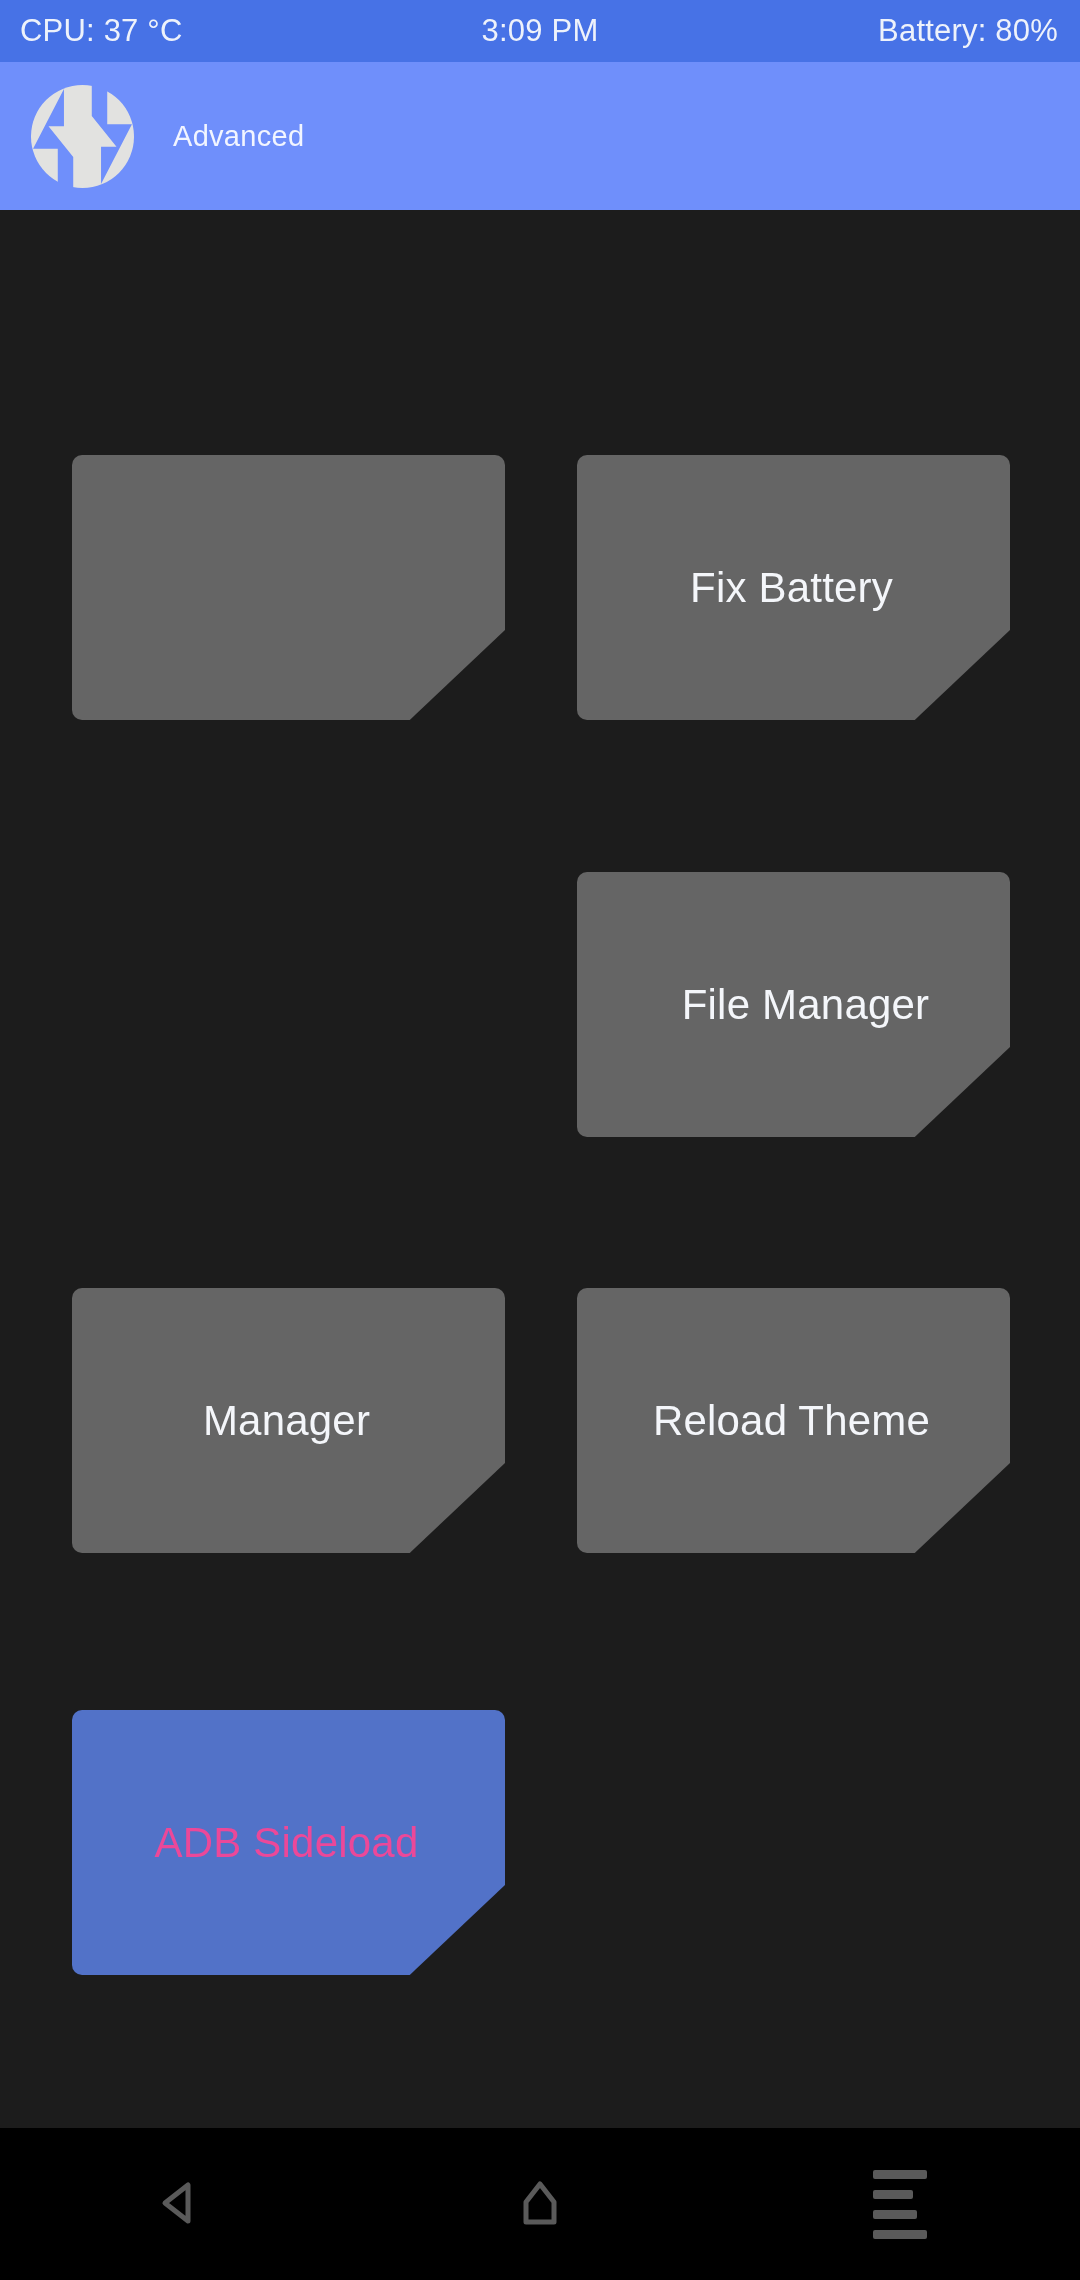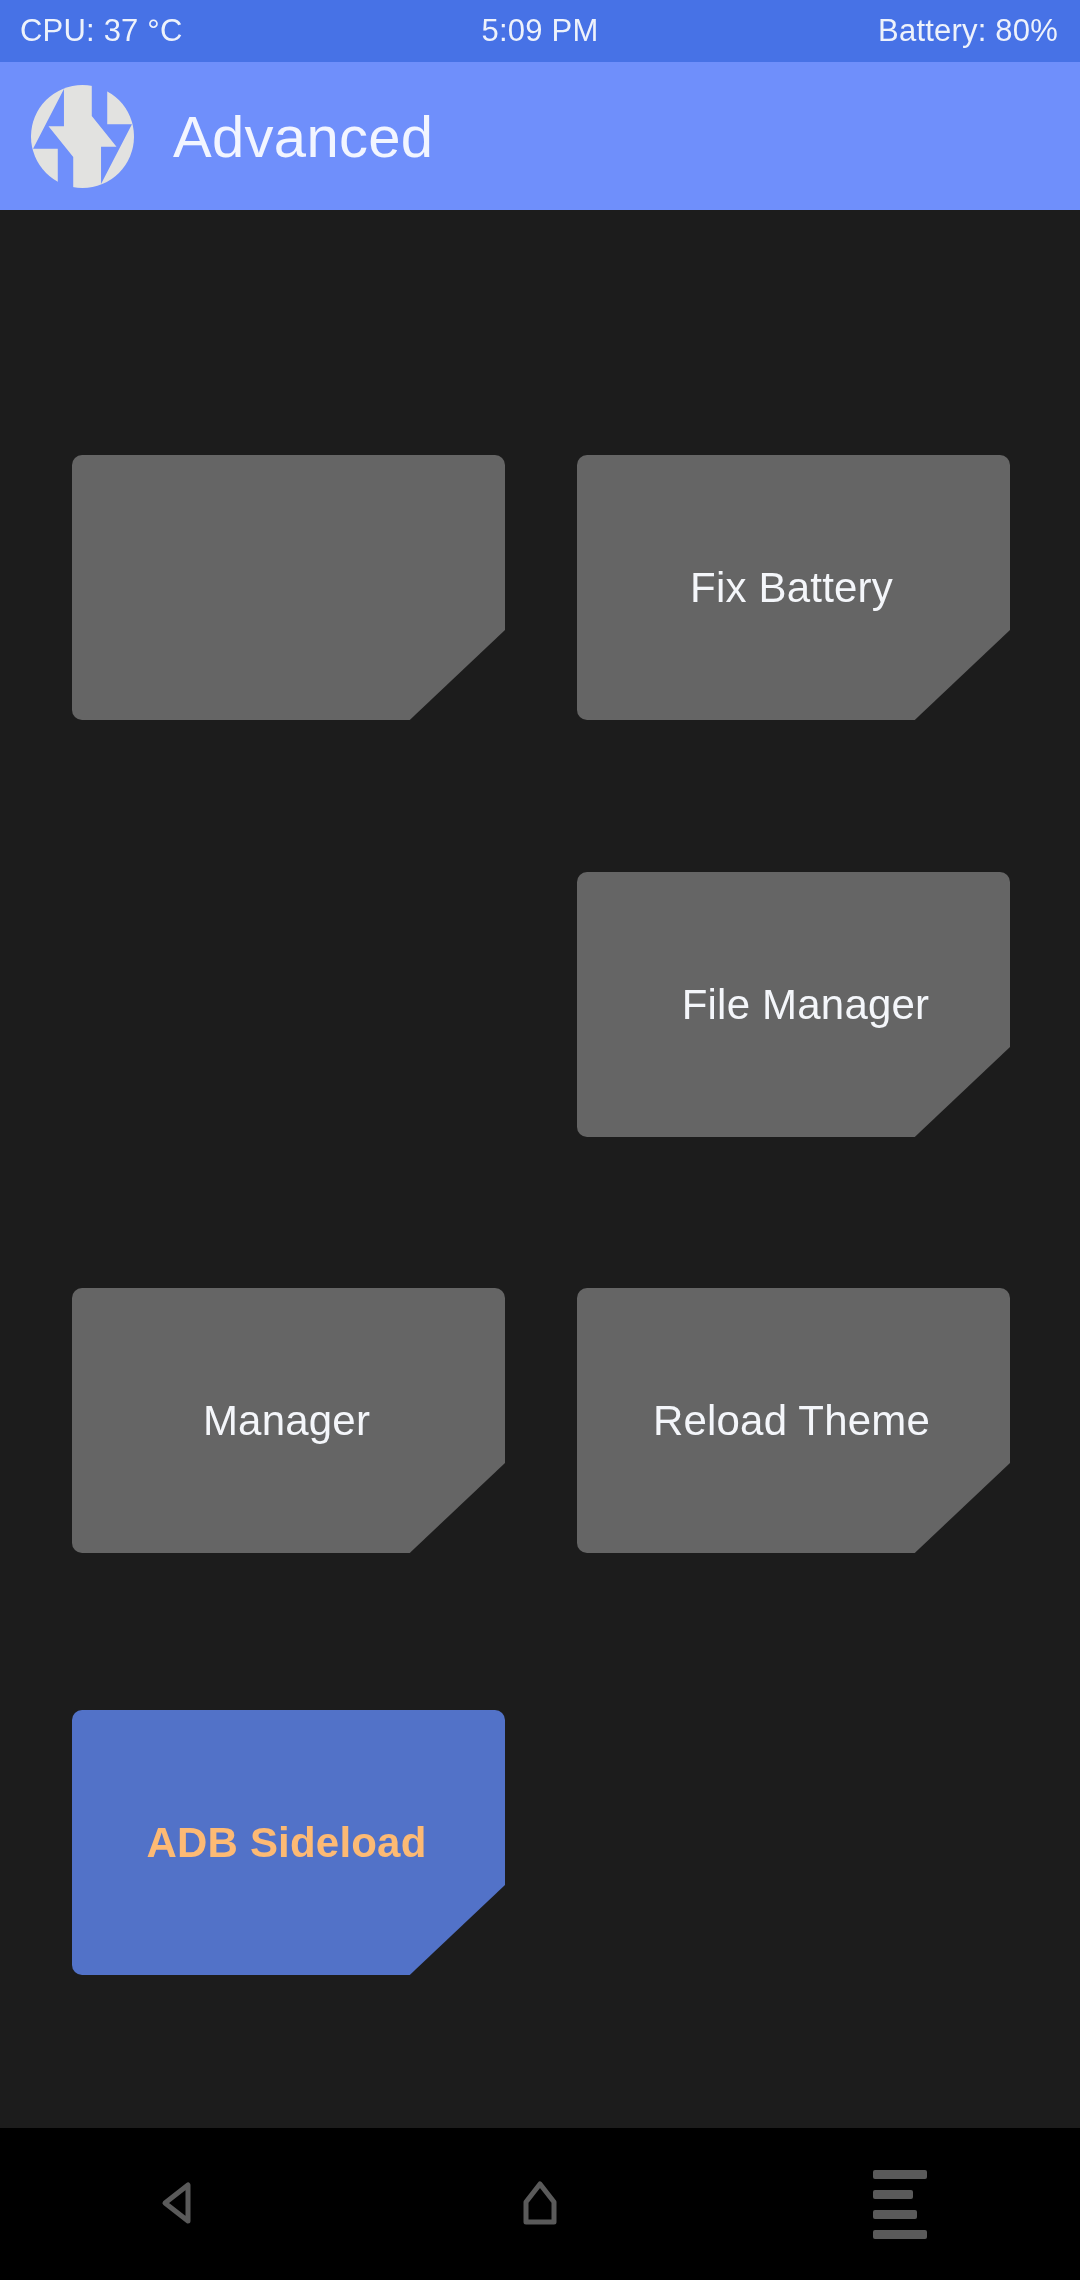--- a/index.html
+++ b/index.html
@@ -37,21 +37,21 @@
     display:flex; align-items:center;
   }
   #header .logo {
     margin-left:31px;
     width:103px; height:103px;
     flex:0 0 auto;
   }
   #header .title {
     margin-left:39px;
     color:#f2f5ff;
-    font-size:58px;
+    font-size:29px;
     font-weight:400;
     letter-spacing:.3px;
   }
 
   
   #content {
     position:absolute;
     top:210px; left:0;
     width:1080px; height:1918px;
     background:#1c1c1c;
@@ -83,21 +83,21 @@
   .btn.accent .face { background:#5272c8; }
   .btn .label {
     position:relative;
     z-index:2;
     color:#f4f6fa;
     pointer-events:none;
     width:100%;
     text-align:center;
     transform:translateX(-2px);
   }
-  .btn.accent .label { color:#fdba74;font-weight:bold; }
+  .btn.accent .label { color:#ec4899; }
 
   
   .c-left  { left:72px;  }
   .c-right { left:577px; }
   .r1 { top:245px; }
   .r2 { top:662px;padding-left:28px; }
   .r3 { top:1078px; }
   .r4 { top:1500px; }
 
   
@@ -129,21 +129,21 @@
   .recents-ico i:nth-child(2){ width:40px; }
   .recents-ico i:nth-child(3){ width:44px; }
 </style>
 </head>
 <body>
 
 <div id="screen">
 
   <div id="statusbar">
     <span class="sb-left">CPU: 37 °C</span>
-    <span class="sb-center">5:09 PM</span>
+    <span class="sb-center">3:09 PM</span>
     <span class="sb-right">Battery: 80%</span>
   </div>
 
   <div id="header">
     <span class="logo">
       <svg width="103" height="103" viewBox="0 0 100 100" aria-hidden="true">
         <defs>
           <mask id="twrpmask">
             <rect x="0" y="0" width="100" height="100" fill="#000"></rect>
             <circle cx="50" cy="50" r="50" fill="#fff"></circle>

